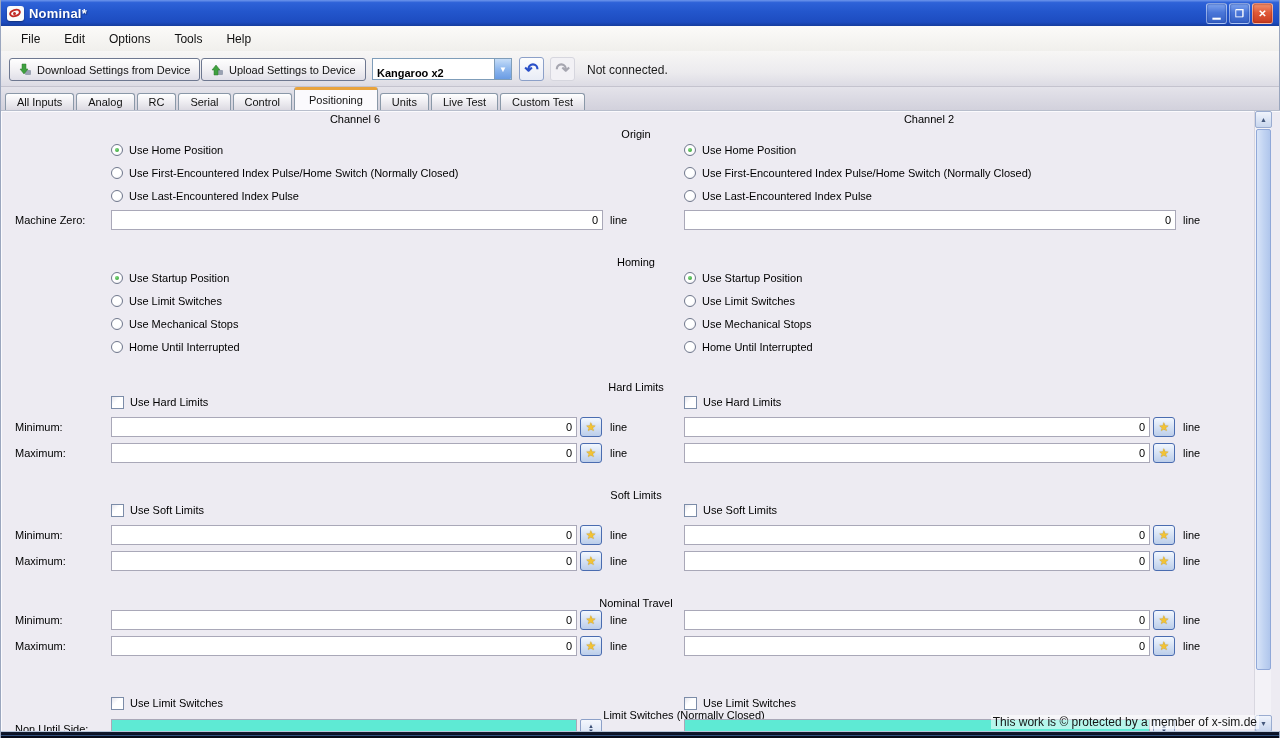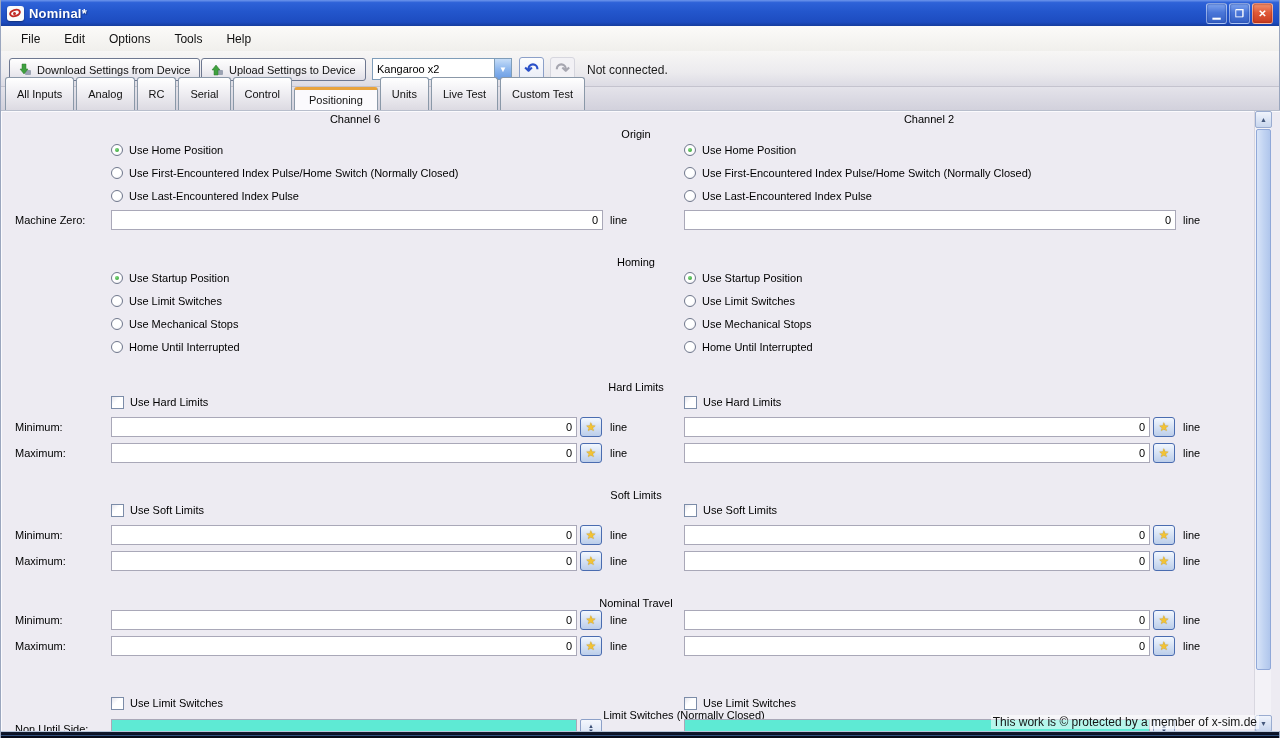--- a/index.html
+++ b/index.html
@@ -29,37 +29,37 @@
   
   #toolbar { position:absolute; top:51px; left:0; width:100%; height:36px;
     background:linear-gradient(180deg,#F7F6F5 0%,#ECEBEE 60%,#DCDBE4 100%);
     border-bottom:1px solid #C4C3CE; }
   .tb-btn { position:absolute; top:7px; height:23px; border:1px solid #6E7890; border-radius:3px;
     background:linear-gradient(180deg,#FEFEFE 0%,#F2F1F4 50%,#E0DFE8 100%);
     box-shadow:inset 0 1px 0 #fff; font-size:11px; color:#101010;
     display:flex; align-items:center; gap:5px; padding:0 9px; font-family:"Liberation Sans",sans-serif; }
   .tb-icon { width:13px; height:13px; display:inline-block; }
   #device-combo { position:absolute; left:371px; top:7px; width:140px; height:22px; background:#fff;
-    border:1px solid #7F9DB9; display:flex; align-items:center; }
+    border:1px solid #7F9DB9; display:flex; align-items:flex-end;font-weight:bold; }
   #device-combo .combo-text { flex:1; font-size:11px; padding-left:4px; color:#000; }
   #device-combo .combo-arrow { width:17px; height:20px; margin:0; border-left:1px solid #7F9DB9;
     background:linear-gradient(180deg,#C6DDF8 0%,#8FB8EE 50%,#6A9CE4 100%);
     display:flex; align-items:center; justify-content:center; color:#fff; font-size:8px; border-radius:0 1px 1px 0; }
   .arrow-btn { position:absolute; top:6px; width:25px; height:24px; border-radius:3px;
     display:flex; align-items:center; justify-content:center; font-size:17px; font-weight:bold; }
   #undo-btn { left:518px; border:1px solid #8CA0C8; background:linear-gradient(180deg,#FDFDFE,#E8ECF6); color:#2A50C8; }
   #redo-btn { left:549px; border:1px solid #D6D6DE; background:#F2F1F5; color:#A6A6B0; }
   #status-text { position:absolute; left:586px; top:12px; font-size:12px; color:#1A1A1A; }
 
   
   #tabstrip { position:absolute; top:87px; left:0; width:100%; height:23px;
     background:linear-gradient(180deg,#E4E3EA,#D2D1DC); display:flex; align-items:flex-end; padding-left:4px; }
   .tab { height:16px; border:1px solid #8A98A8; border-bottom:none; border-radius:3px 3px 0 0;
     background:linear-gradient(180deg,#FFFFFF 0%,#F0EFF3 45%,#DCDAE2 100%);
-    font-size:11px; color:#111; display:flex; align-items:center; padding:16px 11px; margin-right:2px; }
+    font-size:11px; color:#111; display:flex; align-items:center; padding:8px 11px; margin-right:2px; }
   .tab.active { height:23px; background:#FBFAFD; border-top:3px solid #E8A33D; padding:0 14px; position:relative; z-index:3; }
 
   
   #content { position:absolute; top:110px; left:0; width:1280px; height:621px; background:#EDEBF2;
     border-top:1px solid #B8BECC; box-shadow:inset 1px 1px 0 #FBFAFD; overflow:hidden; }
   .col-header { position:absolute; top:2px; font-size:11px; color:#000; text-align:center; }
   .sec-header { position:absolute; left:0; width:1270px; text-align:center; font-size:11px; color:#000; }
   .rrow, .crow { position:absolute; display:flex; align-items:center; height:16px; }
   .radio { width:12px; height:12px; border:1px solid #70788C; border-radius:50%;
     background:radial-gradient(circle at 35% 30%,#FFFFFF 55%,#E4E4EC); margin-right:6px; position:relative; flex:none; }

